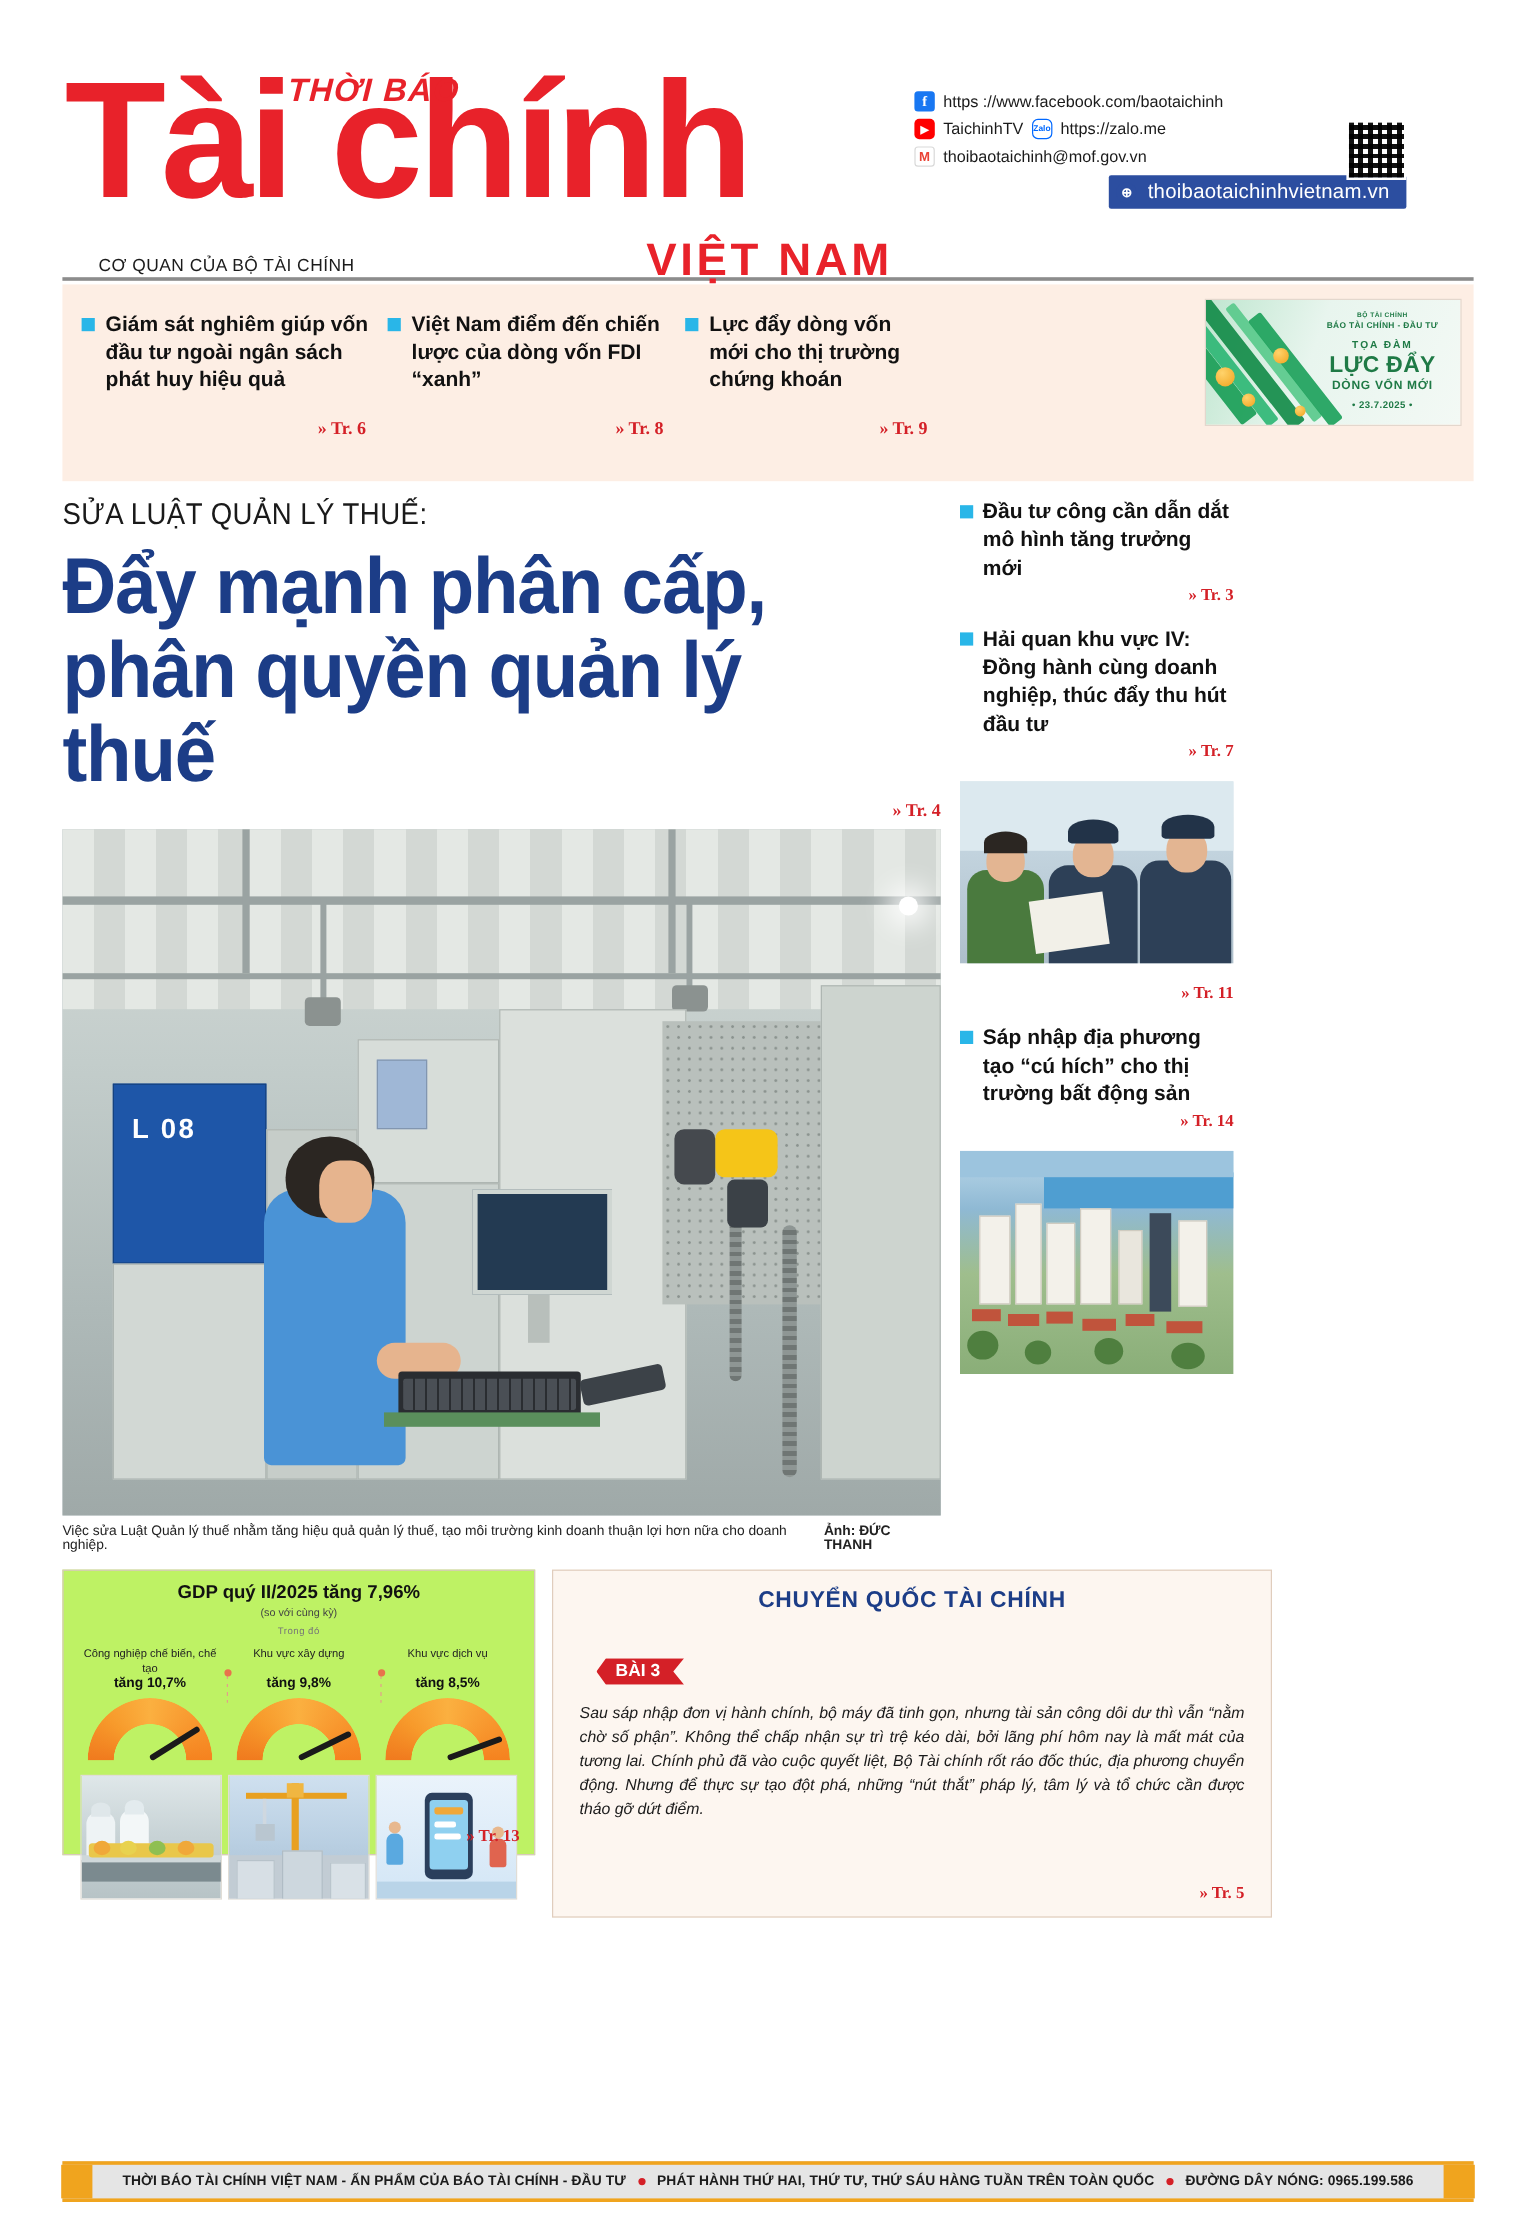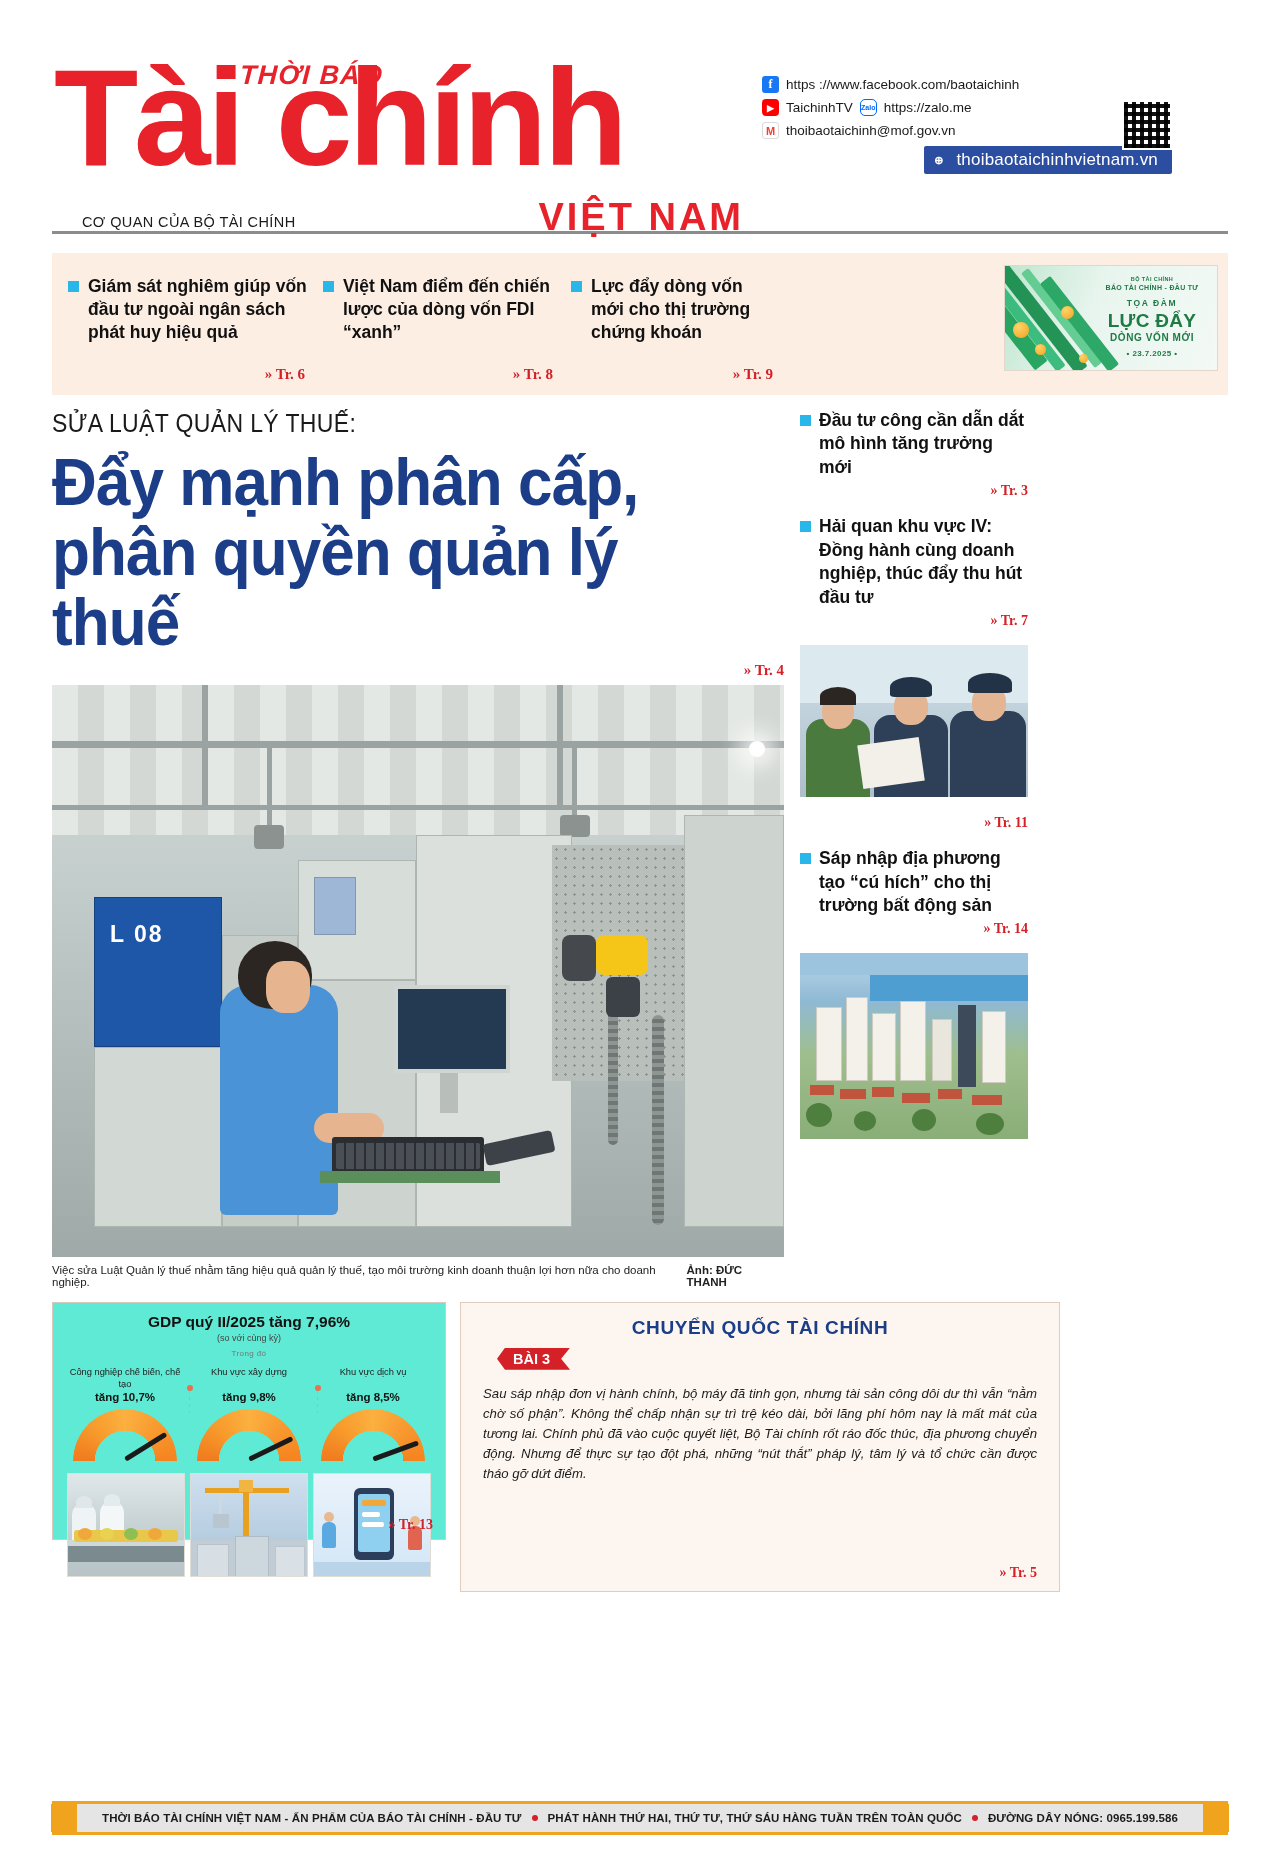--- a/index.html
+++ b/index.html
@@ -61,21 +61,21 @@
   .web-bar {
     margin-top: 7px; display: flex; align-items: center; gap: 9px;
     background: #2c4ea0; color: #fff; padding: 4px 14px 4px 6px; border-radius: 2px;
     width: fit-content; margin-left: auto;
   }
   .web-bar .url { font-size: 17px; font-weight: 500; letter-spacing: 0.2px; }
   .rule-thick { height: 3px; background: #8c8c8c; margin: 6px 0 0; }
 
   
   .teaser {
-    background: #fdeee4; margin-top: 19px; height: 142px;
+    background: #fdeee4; margin-top: 3px; height: 164px;
     display: flex; align-items: flex-start; padding: 22px 10px 0 16px; position: relative;
   }
   .teaser-col { width: 255px; padding-right: 12px; position: relative; height: 106px; }
   .teaser-col.c2 { width: 248px; }
   .teaser-col.c3 { width: 220px; }
   .bullet-row { display: flex; gap: 9px; }
   .sq { width: 11px; height: 11px; background: #29b6e8; flex: 0 0 11px; margin-top: 6px; }
   .teaser-text { font-size: 17.5px; font-weight: 700; line-height: 1.32; color: #111; }
   .tr-ref {
     position: absolute; right: 18px; bottom: -2px;
@@ -141,21 +141,21 @@
   .paper-sheet { position: absolute; background: #f2f0e8; transform: rotate(-8deg); }
   .city-bg { position: absolute; inset: 0; background: linear-gradient(180deg,#bcd9ea 0%,#8fb9d4 26%,#9fbe8d 55%,#8aae78 100%); }
   .bldg { position: absolute; background: #e9e6dd; border: 1px solid #cfcbc0; }
   .bldg.tall { background: #f3f1ea; }
   .roof { position: absolute; background: #c0543c; }
   .water { position: absolute; background: #4f9ed1; }
   .tree { position: absolute; background: #4f7f3f; border-radius: 50%; }
 
   
   .bottom { display: flex; gap: 14px; margin-top: 14px; }
-  .infobox { width: 394px; height: 238px; border: 1px solid #d9c9bd; background: #5eead4; position: relative; padding: 10px 8px 6px; }
+  .infobox { width: 394px; height: 238px; border: 1px solid #d9c9bd; background: #bef264; position: relative; padding: 10px 8px 6px; }
   .info-title { text-align: center; font-size: 15.5px; font-weight: 700; color: #111; }
   .info-sub { text-align: center; font-size: 9px; color: #444; margin-top: 2px; }
   .info-sub2 { text-align: center; font-size: 8px; color: #777; margin-top: 6px; letter-spacing: .4px; }
   .gauges { display: flex; justify-content: space-between; margin-top: 8px; padding: 0 4px; position: relative; }
   .gauge-col { width: 120px; text-align: center; position: relative; }
   .g-label { font-size: 9.3px; line-height: 1.3; color: #222; min-height: 25px; }
   .g-val { font-size: 11.5px; font-weight: 800; color: #111; }
   .gauge {
     width: 104px; height: 52px; margin: 6px auto 0; position: relative;
     border-radius: 104px 104px 0 0;
@@ -170,21 +170,21 @@
   .gphotos { display: flex; justify-content: space-between; padding: 0 6px; margin-top: 8px; }
   .gphoto { width: 118px; height: 104px; position: relative; overflow: hidden; border: 1px solid #e0ddd6; }
   .ph-food { position: absolute; inset: 0; background: linear-gradient(180deg,#dfe7e9 0%,#c8d3d6 48%,#b7c3c6 100%); }
   .ph-crane { position: absolute; inset: 0; background: linear-gradient(180deg,#cfe0ef 0%,#b9cfe2 55%,#a7bdd0 100%); }
   .ph-digital { position: absolute; inset: 0; background: linear-gradient(180deg,#eaf3fb 0%,#d3e6f6 100%); }
   .mini { position: absolute; }
   .info-ref { position: absolute; right: 12px; bottom: 6px; font-family: "Liberation Serif", serif; font-weight: 700; font-size: 14px; color: #d42027; }
 
   .movebox { width: 600px; height: 290px; border: 1px solid #e0cdbd; background: #fdf6f0; padding: 14px 22px 10px; position: relative; }
   .move-title { text-align: center; font-size: 19px; font-weight: 700; color: #1c3d87; letter-spacing: .6px; }
-  .move-head { display: flex; align-items: flex-start; gap: 18px; margin-top: 4px; padding-left: 14px; }
+  .move-head { display: flex; align-items: flex-start; gap: 18px; margin-top: 32px; padding-left: 14px; }
   .bai-tag {
     background: #d42027; color: #fff; font-size: 14.5px; font-weight: 700;
     padding: 3px 12px 3px 9px; position: relative; white-space: nowrap;
     clip-path: polygon(8px 0, 100% 0, calc(100% - 9px) 50%, 100% 100%, 8px 100%, 0 50%);
     padding-left: 16px; padding-right: 20px; margin-top: 5px;
   }
   .move-hl { font-size: 25px; font-weight: 700; color: #1c3d87; line-height: 1.22; }
   .move-body { font-size: 13.2px; line-height: 1.52; color: #1b1b1b; margin-top: 14px; font-style: italic; text-align: justify; }
   .move-ref { position: absolute; right: 22px; bottom: 10px; font-family: "Liberation Serif", serif; font-weight: 700; font-size: 14px; color: #d42027; }
 

